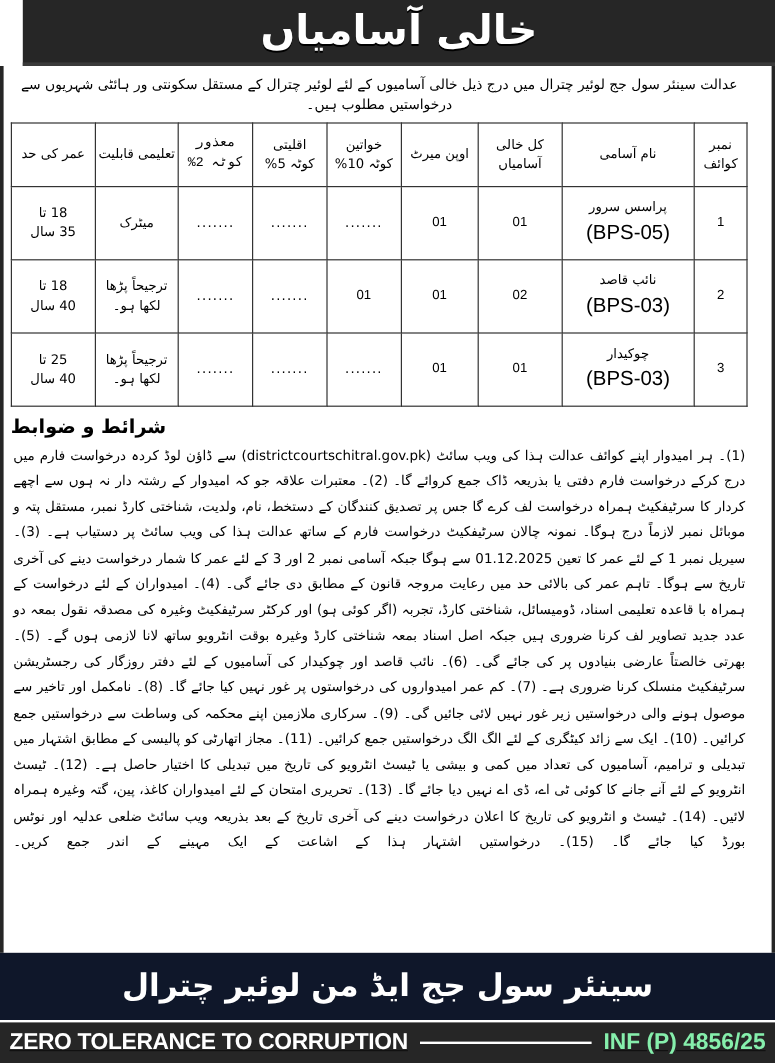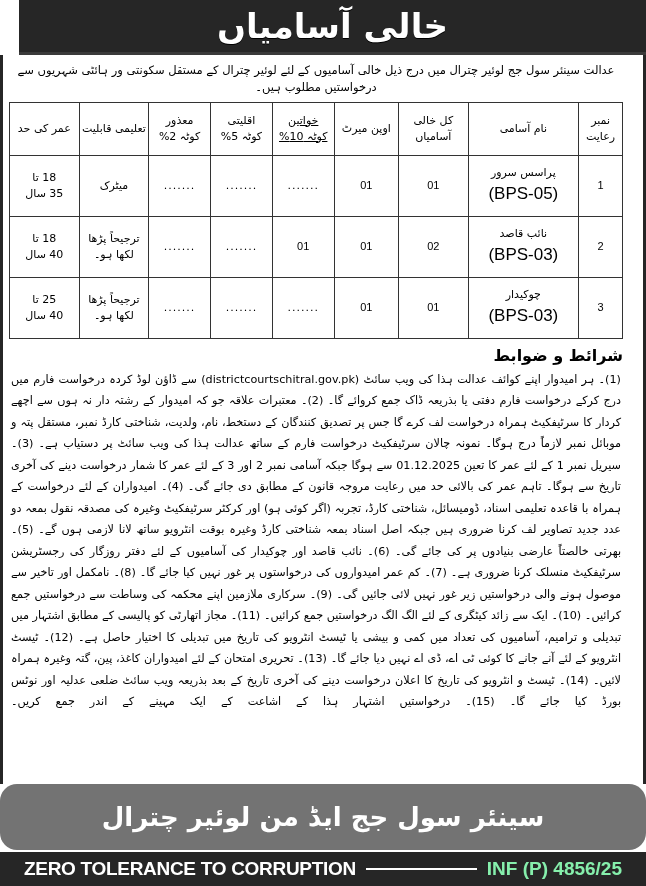--- a/index.html
+++ b/index.html
@@ -82,33 +82,33 @@
   table.vac th{
     height:44px;
   }
   table.vac td{
     height:52px;
   }
   .c-sr{width:8%;}
   .c-post{width:21%;}
   .c-total{width:13%;}
   .c-open{width:12%;}
-  .c-women{width:11.5%;text-decoration:underline;}
+  .c-women{width:11.5%;}
   .c-min{width:11.5%;}
-  .c-dis{width:11.5%;}
+  .c-dis{width:11.5%;font-family:Liberation Mono, monospace;}
   .c-qual{width:13%;margin-top:40px;}
   .c-age{width:13%;margin-top:21px;}
   .bps{font-family:"Liberation Sans", sans-serif;font-size:17px;direction:ltr;display:block;margin-top:1px;}
   .num{font-family:Liberation Sans, sans-serif;font-size:12px;}
   .dots{letter-spacing:1px;font-size:11px;color:#333;}
   .l2{display:block;}
 
   
   .cond-head{
-    text-align:right;
+    text-align:left;
     font-size:16px;
     font-weight:bold;
     direction:rtl;
     font-family:"DejaVu Sans", sans-serif;
     padding:7px 0 4px 0;
     color:#000;
   }
   .cond-body{
     direction:rtl;
     text-align:justify;
@@ -116,42 +116,42 @@
     font-size:11.2px;
     font-family:"DejaVu Sans", sans-serif;
     line-height:1.92;
     padding:0 2px 4px 2px;
     color:#000;
     flex:1 1 auto;
   }
 
   
   .sign-band{
-    background:#737373;
-    height:66px;
+    background:#0f172a;
+    height:56px;
     display:flex;align-items:center;justify-content:center;
     flex:0 0 auto;
-    border-radius:17px;
   }
   .sign-text{
     color:#fff;
     font-size:26px;
     font-weight:bold;
     direction:rtl;
     font-family:"DejaVu Sans", sans-serif;
     line-height:1;
   }
   
   .footer{
     background:#262626;
     height:34px;
     display:flex;align-items:center;
-    padding:0 24px;
+    padding:0 8px;
     flex:0 0 auto;
     border-top:2px solid #fff;
+    text-decoration:underline;
   }
   .foot-left{
     color:#fff;
     font-size:19px;
     font-weight:bold;
     letter-spacing:-0.3px;
     white-space:nowrap;
     font-family:"Liberation Sans", sans-serif;
   }
   .foot-rule{
@@ -179,21 +179,21 @@
 
   <div class="body-frame">
 
     <div class="intro">عدالت سینئر سول جج لوئیر چترال میں درج ذیل خالی آسامیوں کے لئے لوئیر چترال کے مستقل سکونتی ور ہائٹی شہریوں سے درخواستیں مطلوب ہیں۔</div>
 
     <table class="vac">
       <thead>
         <tr>
           <th class="c-sr">
             <span class="l2">نمبر</span>
-            <span class="l2">رعایت</span>
+            <span class="l2">کوائف</span>
           </th>
           <th class="c-post">نام آسامی</th>
           <th class="c-total">
             <span class="l2">کل خالی</span>
             <span class="l2">آسامیاں</span>
           </th>
           <th class="c-open">اوپن میرٹ</th>
           <th class="c-women">
             <span class="l2">خواتین</span>
             <span class="l2">کوٹہ 10%</span>

